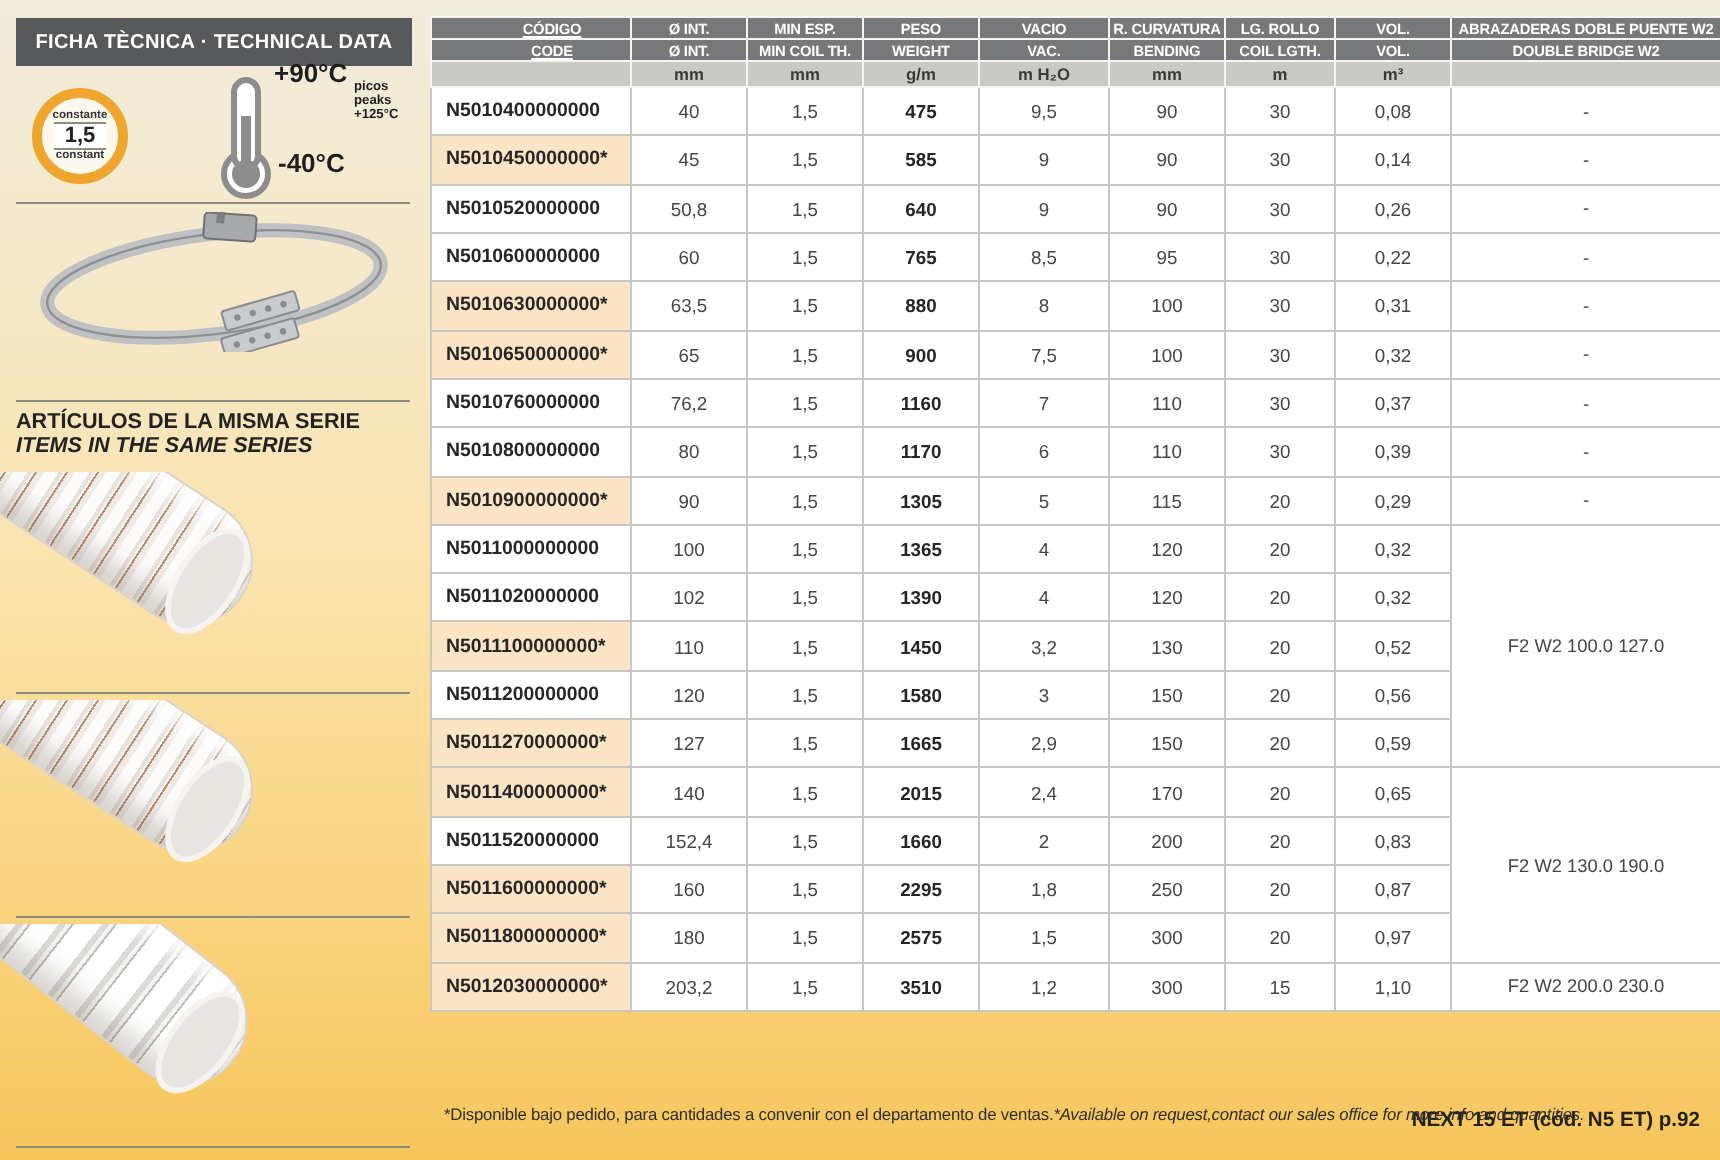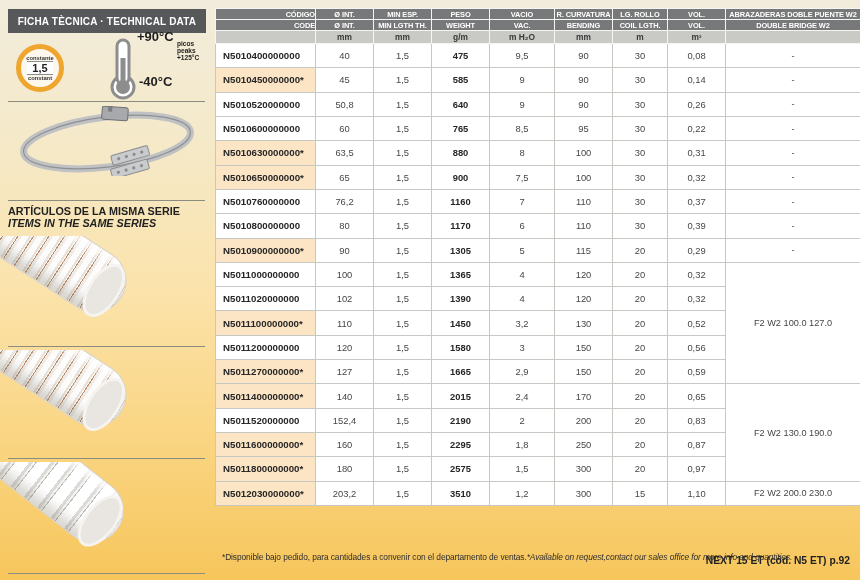--- a/index.html
+++ b/index.html
@@ -42,21 +42,21 @@
     transform: rotate(38deg); }
   .hose-label { position: absolute; right: 10px; font-size: 10.3px; font-weight: 700; color: #222; }
   .hl1 { top: 327px; } .hl2 { top: 439px; } .hl3 { top: 555px; }
 
   
   .tablewrap { position: absolute; left: 215px; top: 8px; }
   table { border-collapse: collapse; table-layout: fixed; width: 645px; }
   th, td { overflow: hidden; white-space: nowrap; }
   .h-dark { background: #77787a; color: #fff; font-size: 7.4px; font-weight: 700; letter-spacing: -.1px;
     border: 1px solid #f6f5f2; height: 11px; padding: 0; text-align: center; }
-  .h-left { text-align: right; padding-left: 21px; }
+  .h-left { text-align: center; padding-left: 21px; text-decoration: underline; }
   .h-unit { background: #c9cac5; color: #3a3a3a; font-size: 8.4px; font-weight: 700;
     border: 1px solid #f6f5f2; height: 13px; padding: 0; text-align: center; }
   tbody td { border: 1px solid #c8c8c3; background: #fff; height: 24.32px; padding: 0; }
   td.code { font-weight: 700; font-size: 9.7px; color: #262626; text-align: left; padding-left: 7px; }
   td.starred { background: #fce5c5; }
   td.num { font-size: 9.4px; color: #464646; text-align: center; }
   td.wbold { font-weight: 700; color: #262626; margin-top: 20px; }
   td.clampc { font-size: 9.2px; }
 
   
@@ -160,21 +160,21 @@
             <th class="h-dark">PESO</th>
             <th class="h-dark">VACIO</th>
             <th class="h-dark">R. CURVATURA</th>
             <th class="h-dark">LG. ROLLO</th>
             <th class="h-dark">VOL.</th>
             <th class="h-dark">ABRAZADERAS DOBLE PUENTE W2</th>
           </tr>
           <tr>
             <th class="h-dark h-left">CODE</th>
             <th class="h-dark">Ø INT.</th>
-            <th class="h-dark">MIN LGTH TH.</th>
+            <th class="h-dark">MIN COIL TH.</th>
             <th class="h-dark">WEIGHT</th>
             <th class="h-dark">VAC.</th>
             <th class="h-dark">BENDING</th>
             <th class="h-dark">COIL LGTH.</th>
             <th class="h-dark">VOL.</th>
             <th class="h-dark">DOUBLE BRIDGE W2</th>
           </tr>
           <tr>
             <th class="h-unit"></th>
             <th class="h-unit">mm</th>
@@ -346,21 +346,21 @@
             <td class="num">2,4</td>
             <td class="num">170</td>
             <td class="num">20</td>
             <td class="num">0,65</td>
             <td class="num clampc" rowspan="4">F2 W2 130.0 190.0</td>
           </tr>
           <tr>
             <td class="code">N5011520000000</td>
             <td class="num">152,4</td>
             <td class="num">1,5</td>
-            <td class="num wbold">2190</td>
+            <td class="num wbold">1660</td>
             <td class="num">2</td>
             <td class="num">200</td>
             <td class="num">20</td>
             <td class="num">0,83</td>
           </tr>
           <tr>
             <td class="code starred">N5011600000000*</td>
             <td class="num">160</td>
             <td class="num">1,5</td>
             <td class="num wbold">2295</td>

